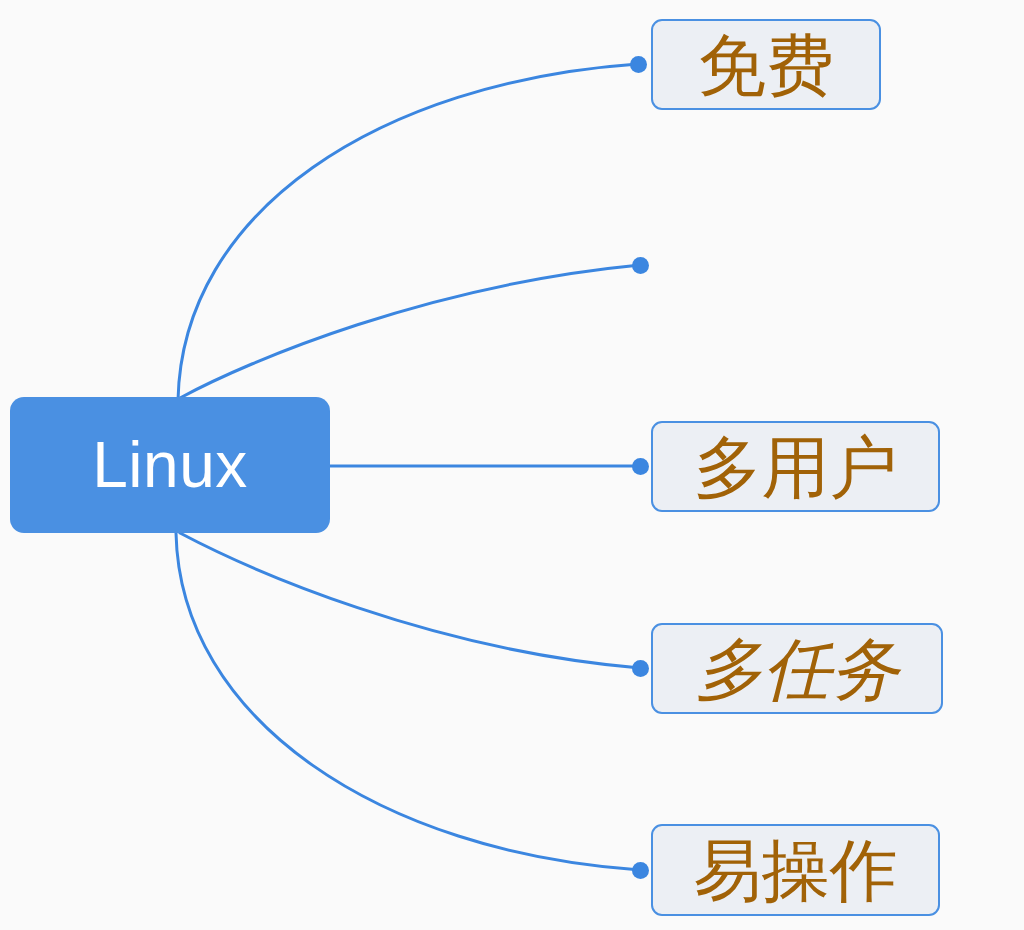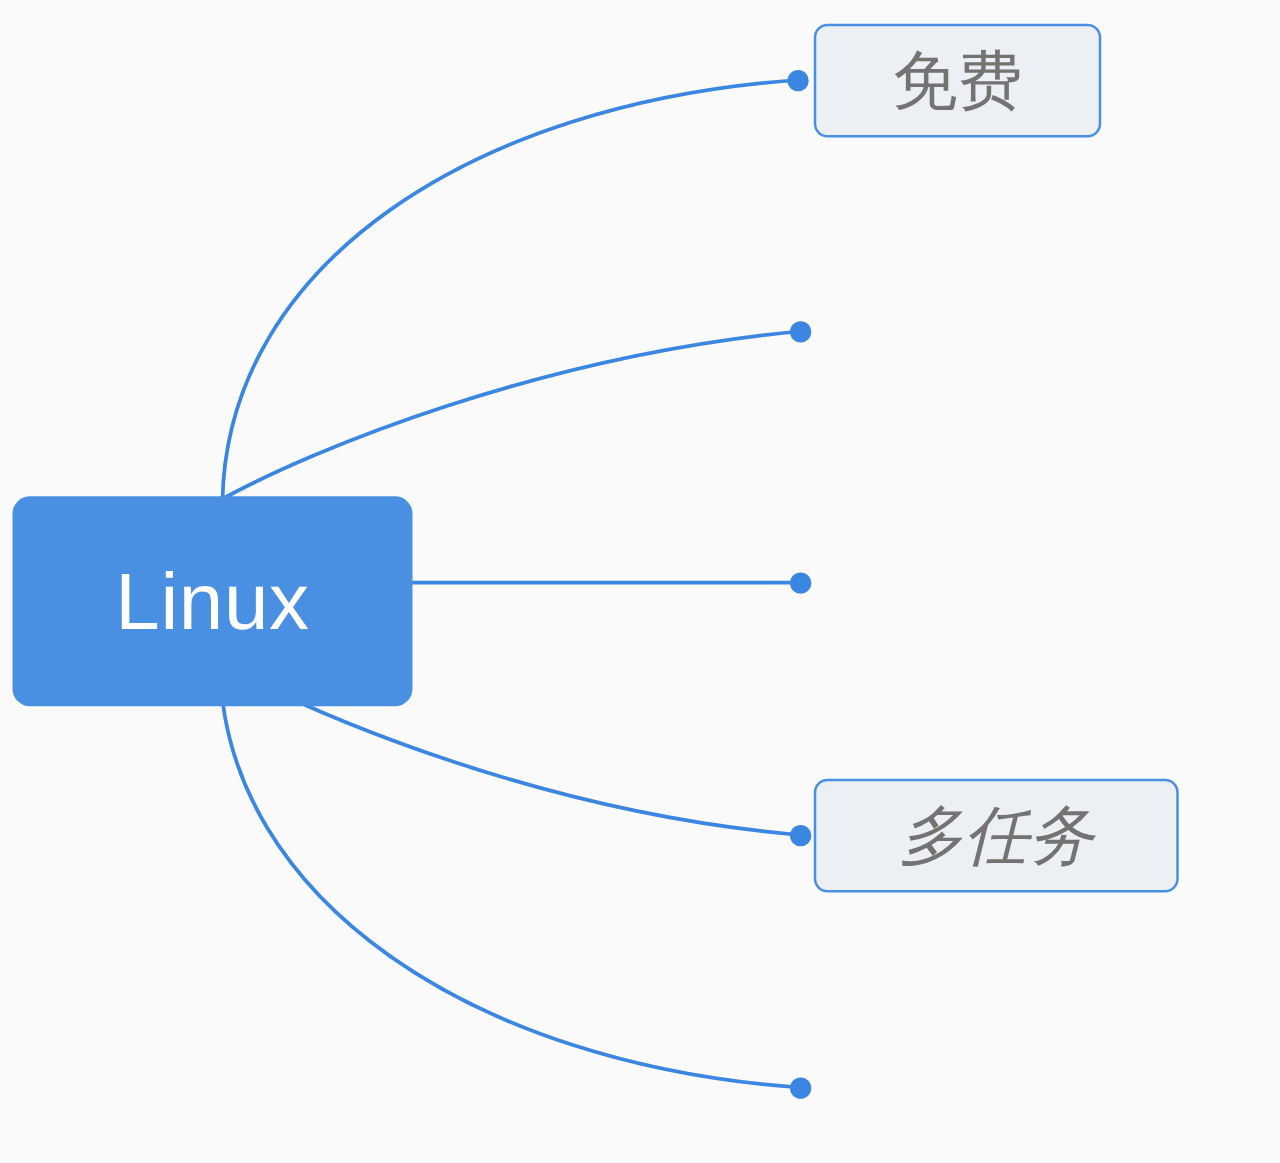--- a/index.html
+++ b/index.html
@@ -24,21 +24,21 @@
     left: 0;
     top: 0;
     width: 1024px;
     height: 930px;
   }
   .root-node {
     position: absolute;
     left: 10px;
     top: 397px;
     width: 320px;
-    height: 168px;
+    height: 136px;
     background: #4a90e2;
     border-radius: 14px;
     display: flex;
     align-items: center;
     justify-content: center;
     z-index: 5;
   }
   .root-label {
     color: #ffffff;
     font-size: 64px;
@@ -51,22 +51,22 @@
     box-sizing: border-box;
     background: #eceff4;
     border: 2px solid #4a90e2;
     border-radius: 11px;
     display: flex;
     align-items: center;
     justify-content: center;
     z-index: 4;
   }
   .child-label {
-    color: #737373;
-    font-size: 52px;
+    color: #a16207;
+    font-size: 68px;
     font-weight: 400;
     line-height: 1;
     white-space: nowrap;
   }
   .child-dot {
     position: absolute;
     width: 17px;
     height: 17px;
     border-radius: 50%;
     background: #3b86e0;
@@ -93,21 +93,27 @@
   </div>
 
   <div class="child-dot" style="left:630px; top:56px;"></div>
   <div class="child-node" style="left:651px; top:19px; width:230px; height:91px;">
     <span class="child-label">免费</span>
   </div>
 
   <div class="child-dot" style="left:632px; top:257px;"></div>
 
   <div class="child-dot" style="left:632px; top:458px;"></div>
+  <div class="child-node" style="left:651px; top:421px; width:289px; height:91px;">
+    <span class="child-label">多用户</span>
+  </div>
 
   <div class="child-dot" style="left:632px; top:660px;"></div>
   <div class="child-node" style="left:651px; top:623px; width:292px; height:91px;font-style:italic;">
     <span class="child-label">多任务</span>
   </div>
 
   <div class="child-dot" style="left:632px; top:862px;"></div>
+  <div class="child-node" style="left:651px; top:824px; width:289px; height:92px;">
+    <span class="child-label">易操作</span>
+  </div>
 
 </div>
 
 </body></html>

